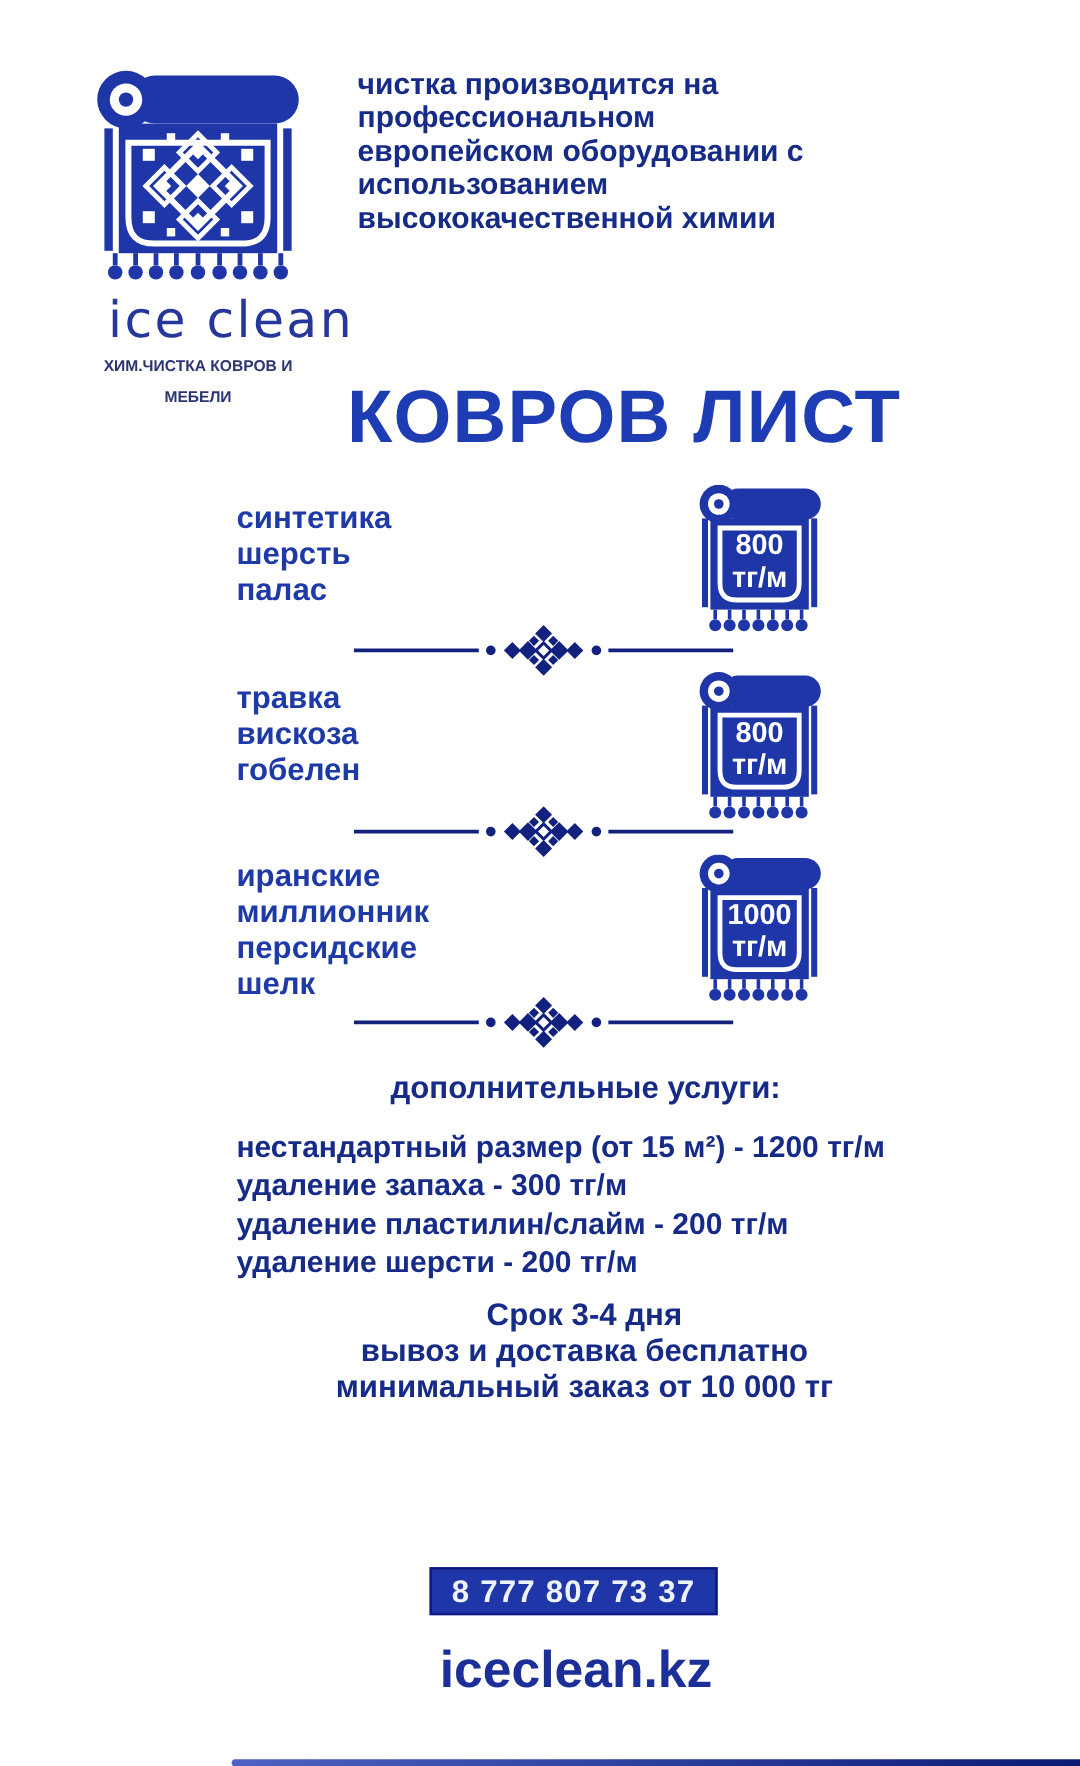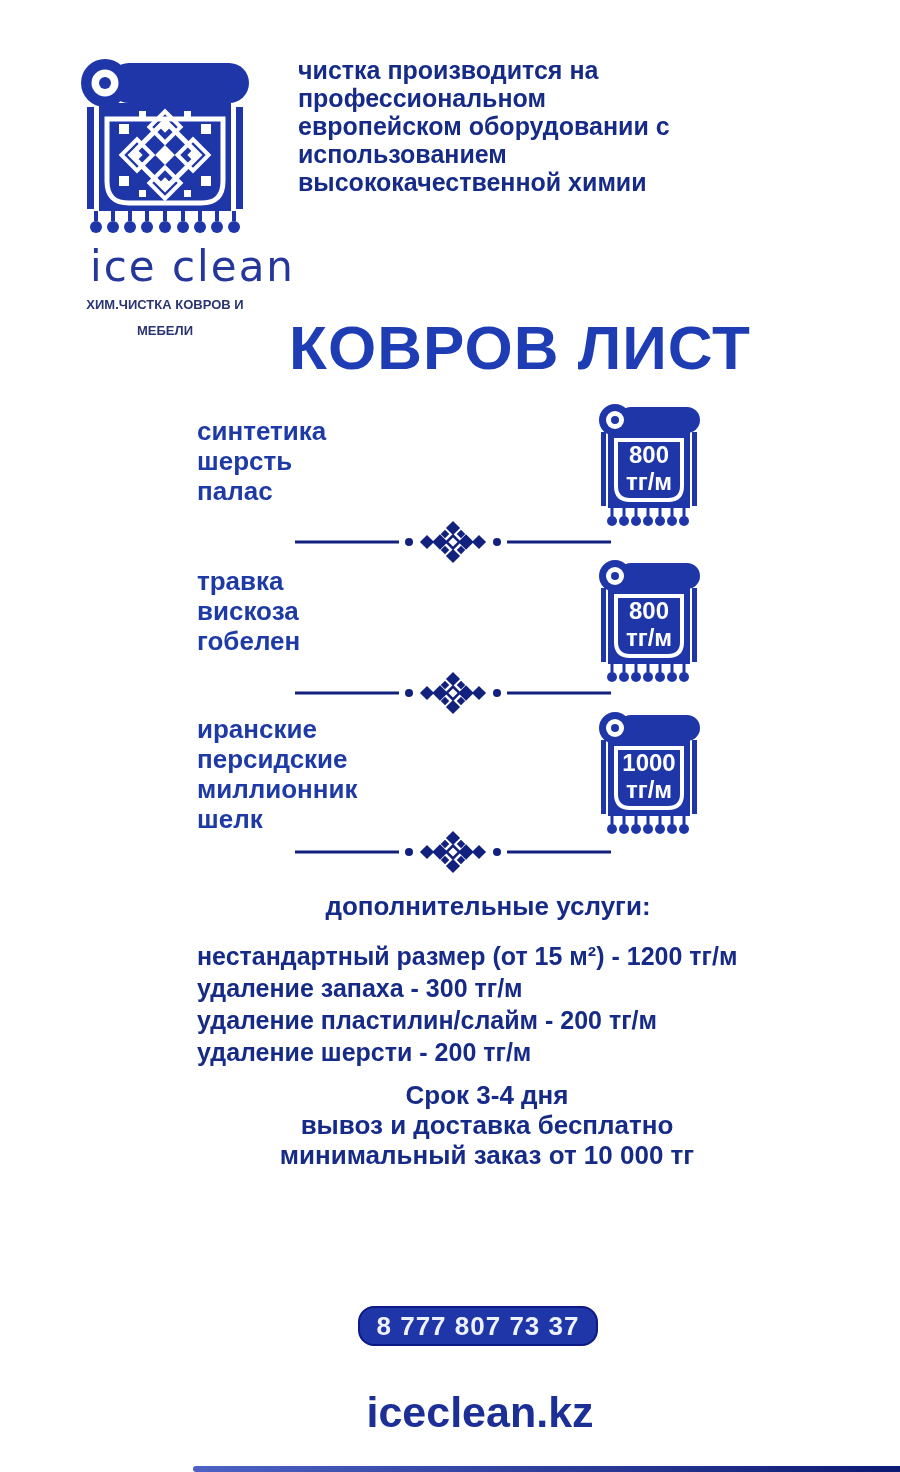--- a/index.html
+++ b/index.html
@@ -30,21 +30,21 @@
   .page-title{position:absolute;left:140px;top:312px;width:760px;text-align:center;
          font-size:62px;font-weight:bold;color:var(--royal-blue);letter-spacing:1px;}
 
   
   .section-items{position:absolute;left:197px;width:360px;
          font-size:26px;font-weight:bold;color:#1e3aa6;line-height:30px;}
   .items-1{top:416px;}
   .items-2{top:566px;}
   .items-3{top:714px;}
 
-  .price-icon{position:absolute;left:596px;width:106px;height:126px;}
+  .price-icon{position:absolute;left:580px;width:106px;height:126px;}
   .icon-1{top:404px;}
   .icon-2{top:560px;}
   .icon-3{top:712px;}
   .price-text{position:absolute;left:10px;top:33px;width:86px;height:62px;
          display:flex;flex-direction:column;align-items:center;justify-content:center;
          color:#fff;font-weight:bold;font-size:24px;line-height:27px;}
 
   .divider{position:absolute;left:293px;width:320px;height:44px;}
   .div-1{top:520px;}
   .div-2{top:671px;}
@@ -55,25 +55,25 @@
          font-size:26px;font-weight:bold;color:var(--navy);}
   .services{position:absolute;left:197px;top:940px;width:620px;
          font-size:25px;font-weight:bold;color:var(--navy);line-height:32px;}
 
   
   .terms{position:absolute;left:80px;top:1080px;width:814px;text-align:center;
          font-size:26px;font-weight:bold;color:var(--navy);line-height:30px;}
 
   
   .phone-btn{position:absolute;left:358px;top:1306px;width:240px;height:40px;
-         background:var(--primary-blue);border:2px solid #0d1a85;border-radius:16px;
+         background:var(--primary-blue);border:2px solid #0d1a85;border-radius:0;
          display:flex;align-items:center;justify-content:center;cursor:pointer;
          color:#eef2ff;font-size:26px;font-weight:bold;letter-spacing:1px;}
   .website{position:absolute;left:90px;top:1368px;width:780px;text-align:center;
-         font-size:43px;font-weight:bold;color:#1b2f97;cursor:pointer;margin-top:20px;}
+         font-size:43px;font-weight:bold;color:#1b2f97;cursor:pointer;}
 
   .bottom-bar{position:absolute;left:193px;right:0;bottom:0;height:6px;
          background:linear-gradient(to right,#4d62c4,#0d1a72);border-radius:3px 0 0 3px;}
 
   .fb{fill:var(--primary-blue);}
   .fw{fill:#fff;}
   .sw{stroke:#fff;fill:none;}
   .fd{fill:var(--dark-navy);}
   .sd{stroke:var(--dark-navy);}
 </style>
@@ -249,22 +249,22 @@
     <rect class="fd" x="167.5" y="16.5" width="11" height="11" transform="rotate(45 173 22)"></rect>
     <rect class="fd" x="149" y="11" width="6" height="6" transform="rotate(45 152 14)"></rect>
     <rect class="fd" x="165" y="11" width="6" height="6" transform="rotate(45 168 14)"></rect>
     <rect class="fd" x="149" y="27" width="6" height="6" transform="rotate(45 152 30)"></rect>
     <rect class="fd" x="165" y="27" width="6" height="6" transform="rotate(45 168 30)"></rect>
     <rect class="sd" fill="none" stroke-width="2.5" x="155.5" y="17.5" width="9" height="9" transform="rotate(45 160 22)"></rect>
   </svg>
 
   <div class="section-items items-3">
     <div>иранские</div>
+    <div>миллионник</div>
     <div>персидские</div>
-    <div>миллионник</div>
     <div>шелк</div>
   </div>
   <div class="price-icon icon-3">
     <svg viewBox="0 0 106 126" width="106" height="126">
       <rect class="fb" x="22" y="3" width="82" height="26" rx="13"></rect>
       <circle class="fb" cx="19" cy="16" r="16"></circle>
         <circle class="fw" cx="19" cy="16" r="9"></circle>
         <circle class="fb" cx="19" cy="16" r="4"></circle>
       <rect class="fb" x="5" y="28" width="5" height="74"></rect>
         <rect class="fb" x="96" y="28" width="5" height="74"></rect>

